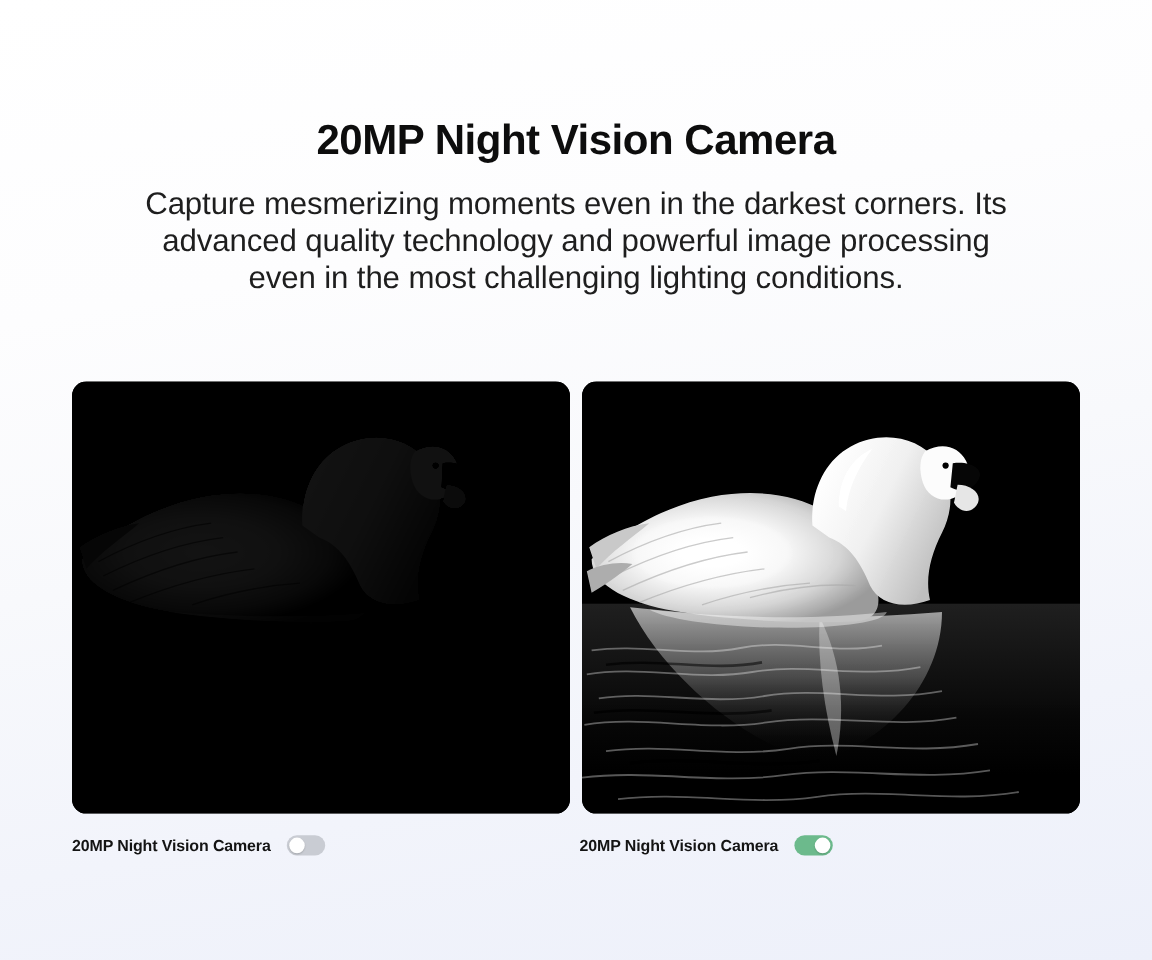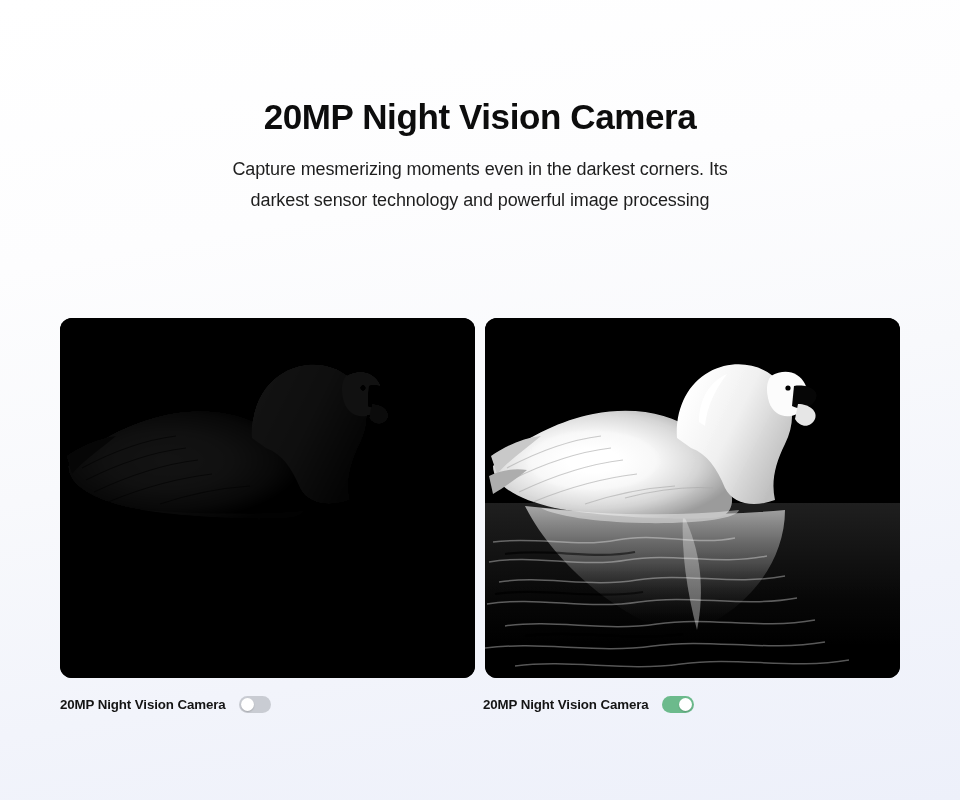--- a/index.html
+++ b/index.html
@@ -37,21 +37,21 @@
     font-size: 35px;
     line-height: 42px;
     font-weight: 700;
     letter-spacing: -0.4px;
     color: #0d0d0d;
   }
   .page-desc {
     margin: 0 auto;
     padding-top: 16px;
     width: 820px;
-    font-size: 18px;
+    font-size: 26px;
     line-height: 31px;
     font-weight: 400;
     color: #1e1e1e;
     letter-spacing: -0.1px;
   }
   .page-desc span {
     display: block;
   }
 
   
@@ -155,21 +155,22 @@
 </head>
 <body>
 
 <div class="page">
 
   <div class="header">
     <h1 class="page-title">20MP Night Vision Camera</h1>
 
     <div class="page-desc">
       <span>Capture mesmerizing moments even in the darkest corners. Its</span>
-      <span>darkest sensor technology and powerful image processing</span>
+      <span>advanced quality technology and powerful image processing</span>
+      <span>even in the most challenging lighting conditions.</span>
     </div>
   </div>
 
   <div class="panels">
 
     <div class="panel left off">
       <svg class="scene" viewBox="0 0 415 360" preserveAspectRatio="xMidYMid slice" xmlns="http://www.w3.org/2000/svg">
         <defs>
           <radialGradient id="bodyGradL" cx="42%" cy="46%" r="62%">
             <stop offset="0%" stop-color="#ffffff"></stop>

